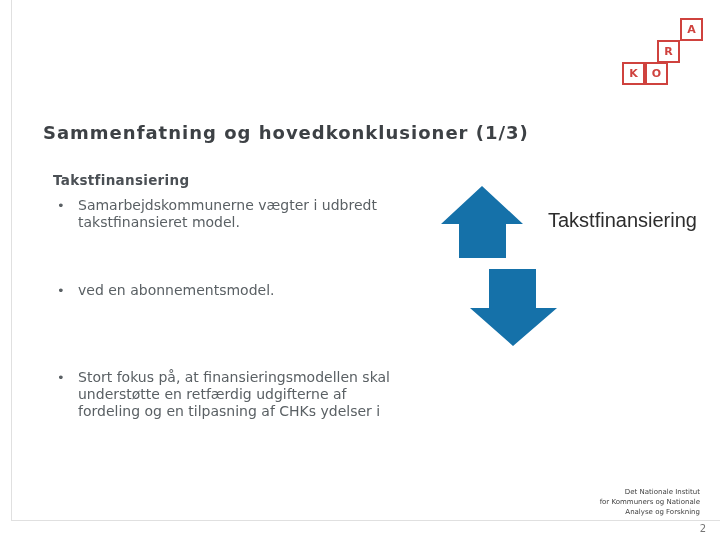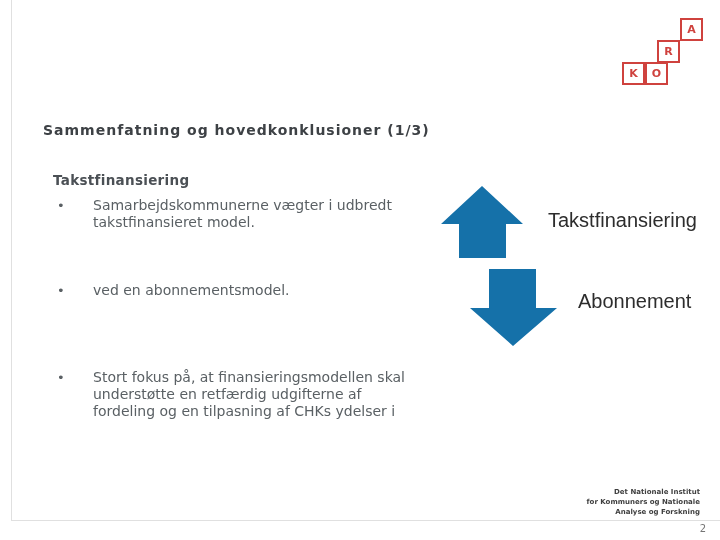--- a/index.html
+++ b/index.html
@@ -18,52 +18,52 @@
     font-family:"DejaVu Sans", sans-serif; font-weight:bold; font-size:11px; color:#cf423e;
     background:#ffffff;
   }
   .lbox-k { left:622px; top:62px; }
   .lbox-o { left:645px; top:62px; }
   .lbox-r { left:657px; top:40px; }
   .lbox-a { left:680px; top:18px; }
 
   .title {
     position:absolute; left:43px; top:122px; margin:0;
-    font-size:14px; font-weight:bold; letter-spacing:1px; color:#3d4145;
+    font-size:18px; font-weight:bold; letter-spacing:1px; color:#3d4145;
   }
 
   .sec-heading {
     position:absolute; left:53px;
     font-size:13.5px; font-weight:bold; letter-spacing:0.3px; color:#4b5055;
   }
   .sec-heading-1 { top:172px; }
   .sec-heading-2 { top:344px; }
 
   .bullet { position:absolute; left:57px; display:flex; }
   .bullet-1 { top:197px; }
   .bullet-2 { top:282px; }
   .bullet-3 { top:369px; }
   .marker {
     width:21px; flex:0 0 21px; font-size:13px; color:#5a6064; line-height:17px;
   }
   .btext { width:352px; font-size:14px; color:#5a6064; }
-  .btext div { line-height:17px;margin-left:15px; }
+  .btext div { line-height:17px; }
 
   .arrow-svg { position:absolute; left:440px; top:180px; }
 
   .arrow-label {
     position:absolute; font-family:"Liberation Sans", sans-serif;
     font-size:20px; color:#2d2d2d; line-height:22px; white-space:nowrap;
   }
   .label-up { left:548px; top:209px; }
   .label-down { left:578px; top:290px; }
 
   .institute {
     position:absolute; right:20px; top:487px; text-align:right;
-    font-size:7px; font-weight:bold; color:#3f3f3f; line-height:10px;
+    font-size:7px; font-weight:normal; color:#3f3f3f; line-height:10px;
     font-family:"DejaVu Sans", sans-serif;
   }
   .page-num {
     position:absolute; right:14px; top:523px;
     font-size:10px; color:#757575;
   }
 </style>
 </head>
 <body>
 
@@ -115,21 +115,20 @@
       <div>fordeling og en tilpasning af CHKs ydelser i</div>
     </div>
   </div>
 
   <svg class="arrow-svg" width="270" height="170" viewBox="0 0 270 170">
     <polygon points="42,6 83,44 66,44 66,78 19,78 19,44 1,44" fill="#1571a9"></polygon>
     <polygon points="49,89 96,89 96,128 117,128 73,166 30,128 49,128" fill="#1571a9"></polygon>
   </svg>
 
   <div class="arrow-label label-up">Takstfinansiering</div>
-  <div class="arrow-label label-down">Abonnement</div>
 
   <div class="institute">
     <div>Det Nationale Institut</div>
     <div>for Kommuners og Nationale</div>
     <div>Analyse og Forskning</div>
   </div>
 
   <div class="page-num">2</div>
 
 </div>

